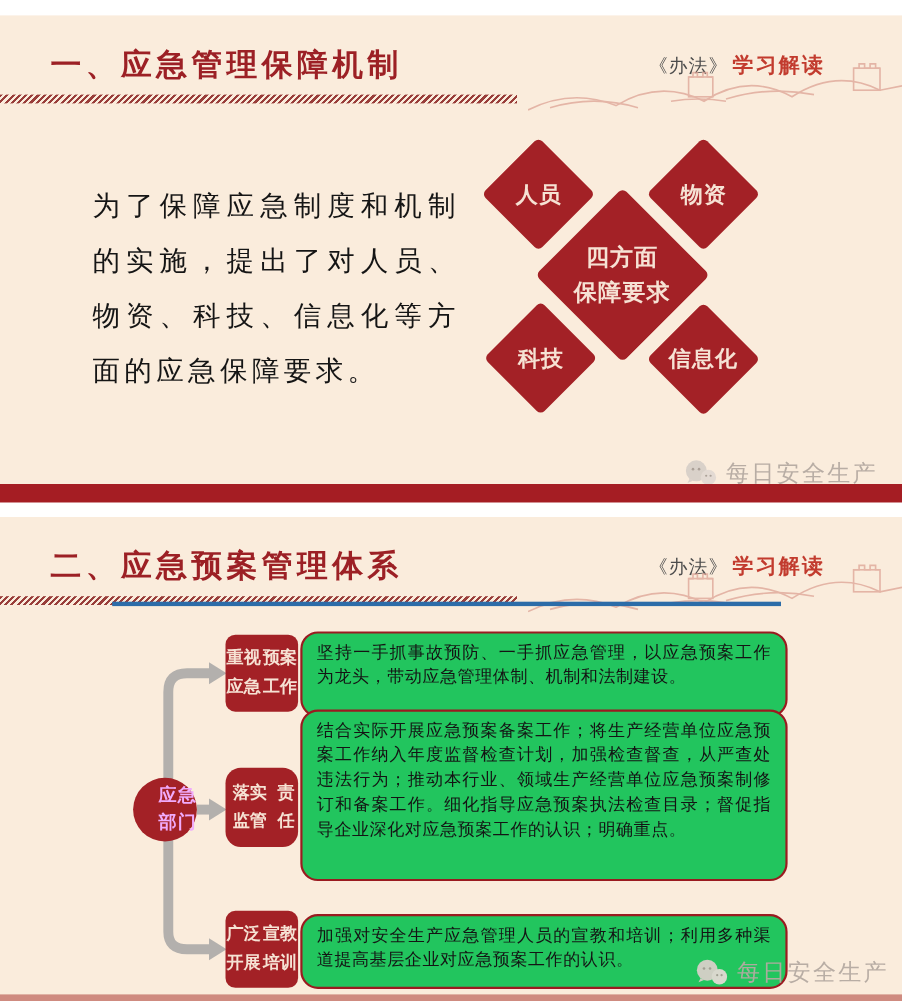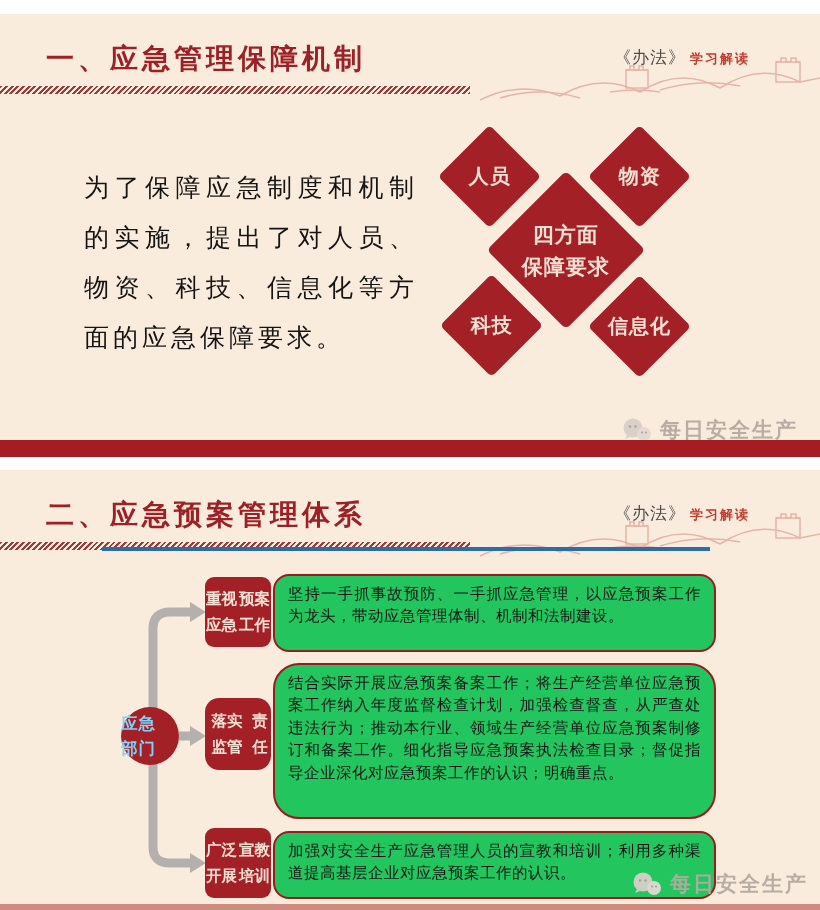--- a/index.html
+++ b/index.html
@@ -6,57 +6,57 @@
   .page{position:relative;width:820px;height:910px;overflow:hidden;background:#ffffff;}
   .slide{position:absolute;left:0;width:820px;background:#faecdc;overflow:hidden;}
   #slide1{top:0;height:440px;margin-top:14px;}
   #slide2{top:470px;height:484px;}
   .red-divider{position:absolute;top:440px;left:0;width:820px;height:17px;background:#a51d23;}
   .white-gap{position:absolute;top:457px;left:0;width:820px;height:13px;background:#ffffff;}
 
   .slide-title{position:absolute;left:46px;top:26px;font-size:28px;font-weight:bold;color:#9c2025;letter-spacing:4px;white-space:nowrap;}
   .badge{position:absolute;right:70px;top:32px;white-space:nowrap;}
   .badge-prefix{font-size:17px;color:#4c4c4c;letter-spacing:1px;}
-  .badge-suffix{font-size:13px;color:#c23b2e;font-weight:bold;letter-spacing:2px;margin-left:4px;}
+  .badge-suffix{font-size:19px;color:#c23b2e;font-weight:bold;letter-spacing:2px;margin-left:4px;}
   .hatch{position:absolute;left:0;top:72px;width:470px;height:8px;
          background:repeating-linear-gradient(135deg,#8e2a28 0 2px,rgba(142,42,40,0) 2px 4px);opacity:.9;}
   .blue-line{position:absolute;left:102px;top:77px;width:608px;height:4px;background:#2c6ca8;}
   .greatwall{position:absolute;right:0;top:38px;opacity:.75;}
 
   .body-text{position:absolute;left:84px;top:148px;width:334px;font-size:25px;line-height:2.0;
              color:#151515;letter-spacing:4px;text-align:justify;}
 
   .diamond{position:absolute;background:#a32126;transform:rotate(45deg);display:flex;
            align-items:center;justify-content:center;border-radius:5px;}
   .d-small{width:73px;height:73px;}
   .d-big{width:112px;height:112px;}
   .diamond .dlabel{transform:rotate(-45deg);color:#f6e2d4;font-weight:bold;font-size:20px;
                    letter-spacing:1px;text-align:center;white-space:nowrap;}
   .d-big .dlabel{font-size:21px;line-height:1.5;}
 
   .watermark{position:absolute;display:flex;align-items:center;gap:7px;color:#b5aaa2;
-             font-size:21px;font-weight:bold;letter-spacing:2px;opacity:.95;}
+             font-size:21px;font-weight:normal;letter-spacing:2px;opacity:.95;}
   #wm1{right:22px;top:402px;}
   #wm2{right:12px;top:400px;}
 
   .flow-svg{position:absolute;left:0;top:0;}
   .flow-circle{position:absolute;left:121px;top:237px;width:58px;height:58px;border-radius:50%;
-               background:#a32126;display:flex;flex-direction:column;align-items:flex-start;justify-content:center;
-               color:#7dd3fc;font-weight:bold;font-size:16.5px;line-height:1.5;letter-spacing:1px;}
+               background:#a32126;display:flex;flex-direction:column;align-items:flex-end;justify-content:center;
+               color:#f0abfc;font-weight:bold;font-size:16.5px;line-height:1.5;letter-spacing:1px;}
   .flow-label{position:absolute;left:205px;width:66px;background:#a32126;border-radius:9px;
               color:#f6e2d4;font-weight:bold;font-size:15.5px;line-height:1.7;text-align:center;
               display:flex;flex-direction:row;align-items:center;justify-content:center;box-sizing:border-box;}
   #label1{top:107px;height:70px;}
   #label2{top:228px;height:72px;border-radius:14px;}
   #label3{top:358px;height:70px;}
   .flow-desc{position:absolute;left:273px;width:443px;border:2px solid #9a1b20;border-radius:16px;
              background:#22c55e;padding:7px 13px;box-sizing:border-box;font-size:15.5px;line-height:1.45;
              color:#141414;text-align:justify;letter-spacing:0.5px;}
   #desc1{top:104px;height:78px;}
-  #desc2{top:193px;height:156px;border-radius:26px;}
+  #desc2{top:175px;height:156px;}
   #desc3{top:361px;height:68px;}
   .bottom-strip{position:absolute;left:0;top:434px;width:820px;height:6px;background:#cf8b80;}
 </style>
 </head>
 <body>
 
 <div class="page">
 
   <section class="slide" id="slide1">
     <div class="slide-title">一、应急管理保障机制</div>

